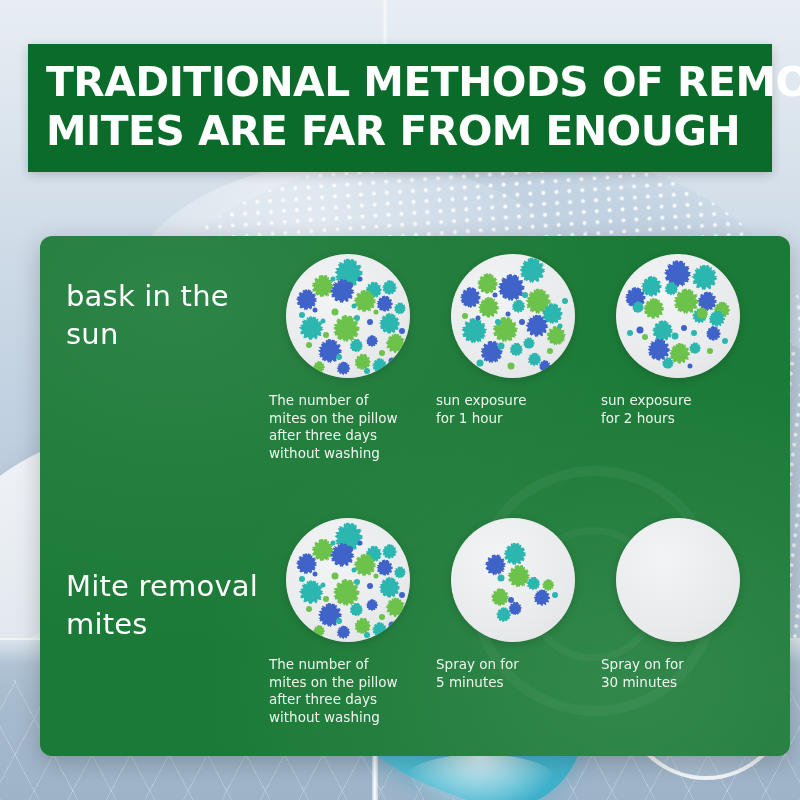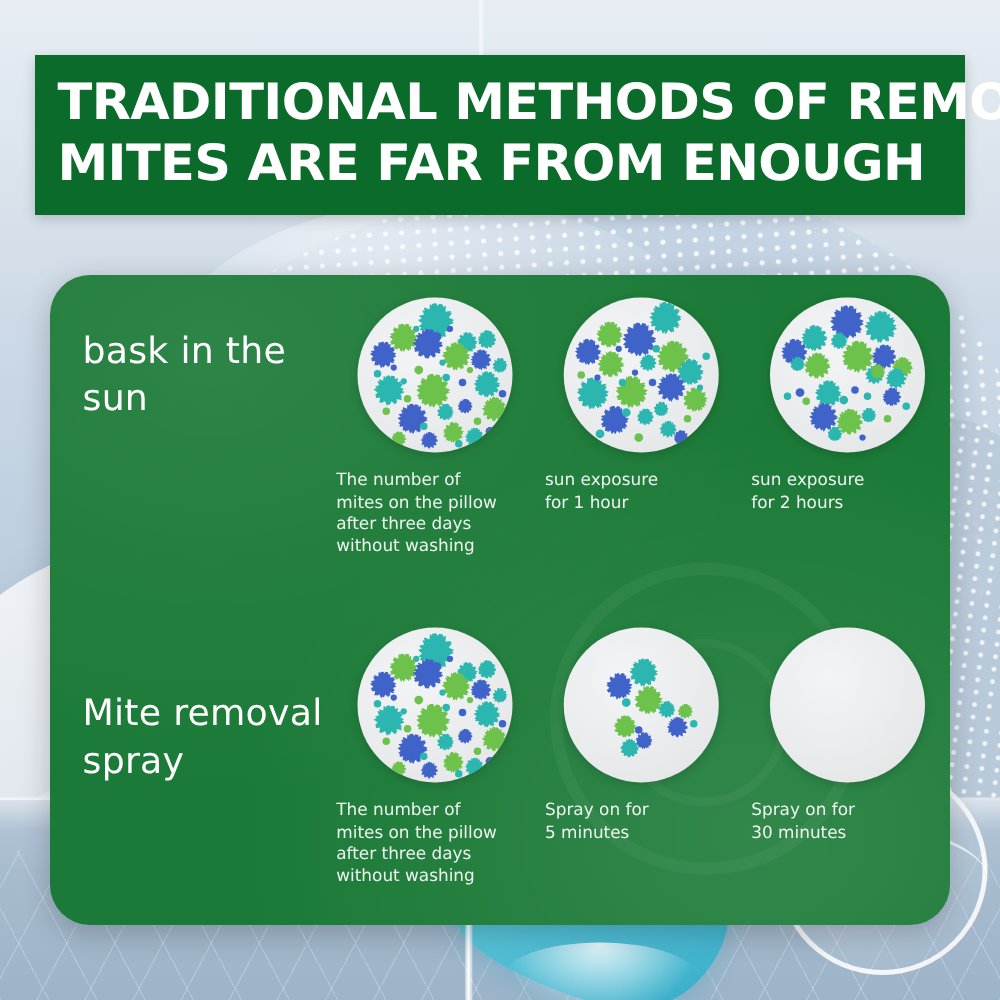--- a/index.html
+++ b/index.html
@@ -190,29 +190,30 @@
     line-height: 1.22;
     letter-spacing: -0.5px;
     transform: scaleX(1.02);
     transform-origin: left center;
     white-space: nowrap;
   }
 
   
   .panel {
     position: absolute;
-    left: 40px; top: 220px;
+    left: 40px; top: 236px;
     width: 720px; height: 520px;
     background:
       radial-gradient(ellipse at 78% 86%, rgba(255,255,255,.10), rgba(255,255,255,0) 52%),
       radial-gradient(ellipse at 18% 12%, rgba(255,255,255,.08), rgba(255,255,255,0) 55%),
       #1b7a37;
-    border-radius: 32px;
+    border-radius: 12px;
     box-shadow: 0 6px 24px rgba(0,0,0,.22);
     overflow: hidden;
+    padding-left: 30px;
   }
   .panel-ghost {
     position: absolute;
     right: 70px; bottom: 40px;
     width: 230px; height: 230px;
     border-radius: 50%;
     border: 10px solid rgba(255,255,255,.045);
   }
   .panel-ghost2 {
     position: absolute;
@@ -459,21 +460,21 @@
               <span class="mite" style="left: 60%; top: 90%; width: 5px; height: 5px; background: rgb(63, 99, 201);"></span>
             </div>
           <div class="caption">sun exposure
 for 2 hours</div>
         </div>
       </div>
     </div>
 
     <div class="row row-2">
       <div class="side-label">Mite removal
-spray</div>
+mites</div>
       <div class="cells">
         <div class="cell">
           <div class="dish">
               <span class="mite spiky" style="left: 51%; top: 15%; width: 19px; height: 19px; background: rgb(43, 182, 176);"></span>
               <span class="mite spiky" style="left: 30%; top: 26%; width: 15px; height: 15px; background: rgb(108, 194, 74);"></span>
               <span class="mite spiky" style="left: 46%; top: 30%; width: 16px; height: 16px; background: rgb(63, 99, 201);"></span>
               <span class="mite spiky" style="left: 17%; top: 37%; width: 14px; height: 14px; background: rgb(63, 99, 201);"></span>
               <span class="mite spiky" style="left: 71%; top: 29%; width: 11px; height: 11px; background: rgb(43, 182, 176);"></span>
               <span class="mite spiky" style="left: 84%; top: 27%; width: 10px; height: 10px; background: rgb(43, 182, 176);"></span>
               <span class="mite spiky" style="left: 64%; top: 38%; width: 15px; height: 15px; background: rgb(108, 194, 74);"></span>

